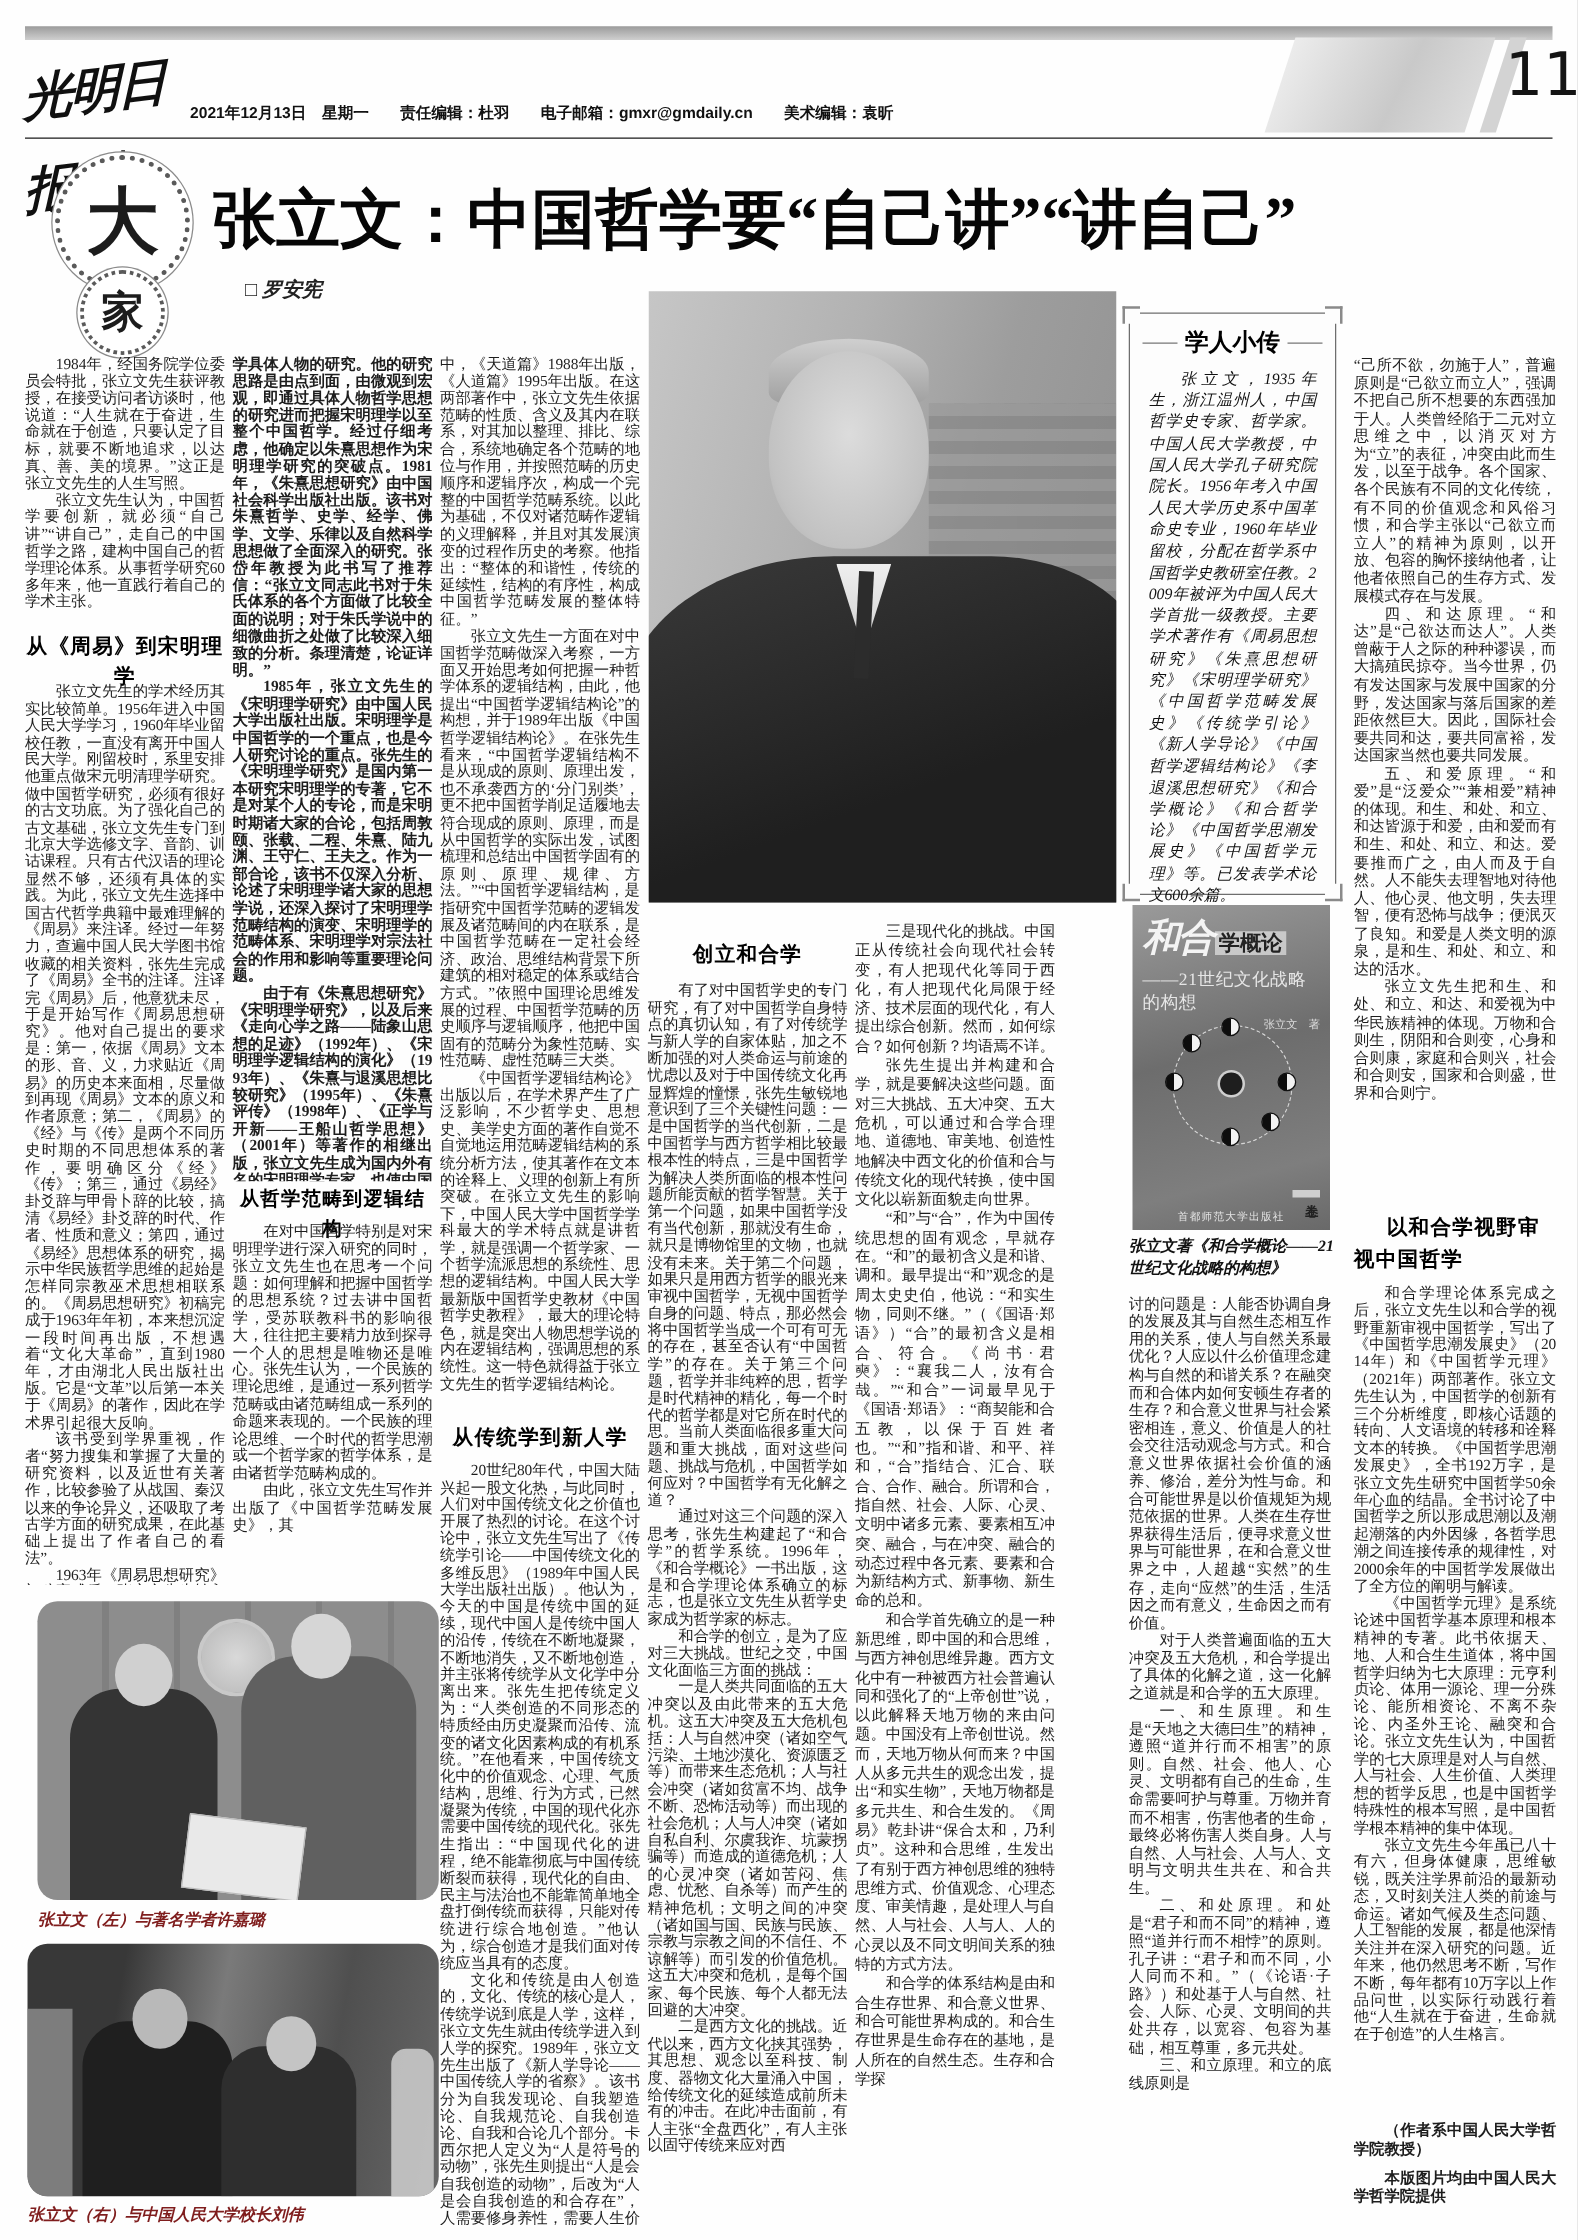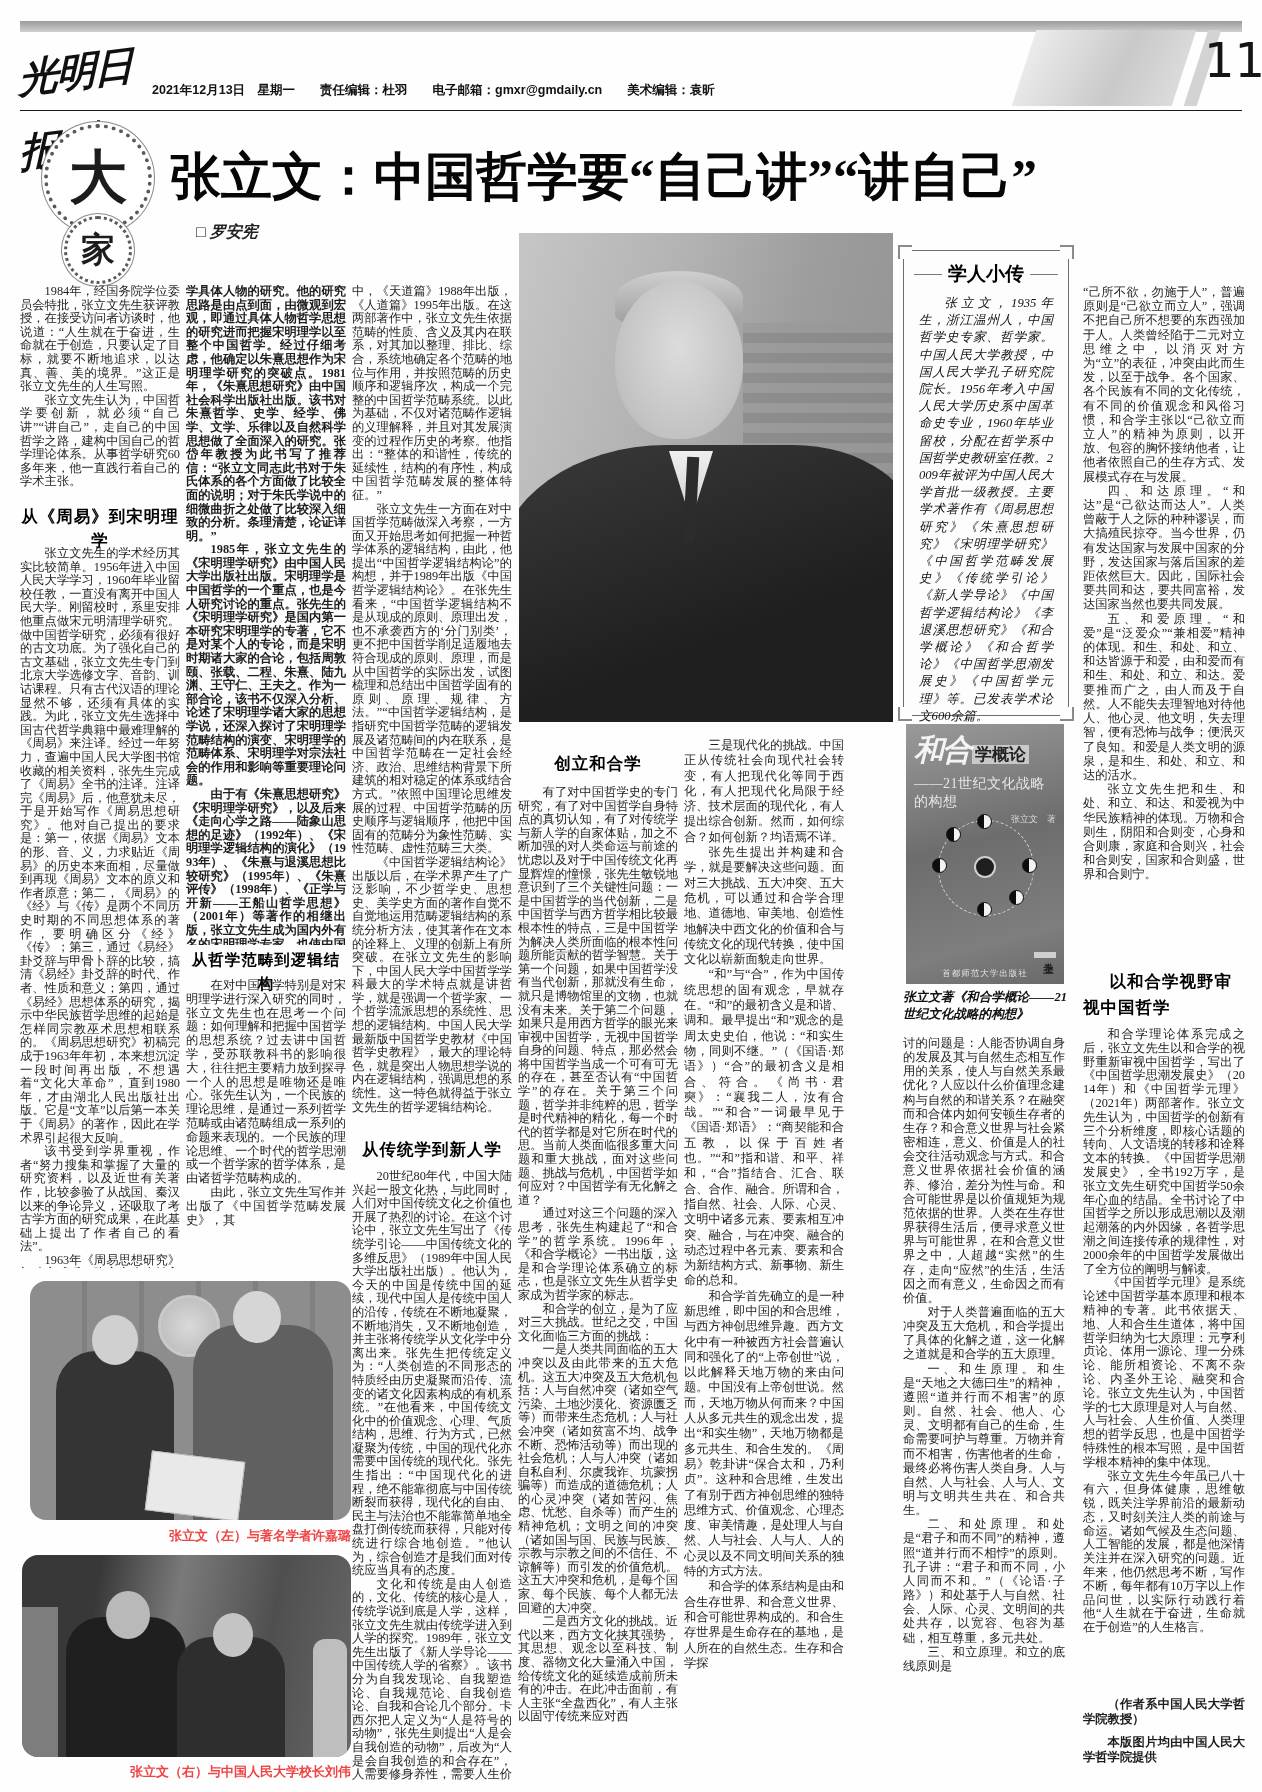--- a/index.html
+++ b/index.html
@@ -73,21 +73,21 @@
   .photo1 .book{position:absolute;left:118px;bottom:4px;width:92px;height:58px;background:#e9e9e9;
           transform:rotate(7deg);border:1px solid #bbb;}
   .photo2{left:22px;top:1555px;width:329px;height:202px;border-radius:16px;
           background:linear-gradient(100deg,#383838 0 22%,#7a7a7a 45%,#4f4f4f 72%,#676767);}
   .photo2 .man-l{position:absolute;left:44px;bottom:0;width:120px;height:140px;border-radius:36px 36px 0 0;background:#1f1f1f;}
   .photo2 .head-l{position:absolute;left:84px;bottom:118px;width:44px;height:48px;border-radius:50%;background:#b9b9b9;}
   .photo2 .man-r{position:absolute;right:66px;bottom:0;width:108px;height:120px;border-radius:34px 34px 0 0;background:#2e2e2e;}
   .photo2 .head-r{position:absolute;right:98px;bottom:100px;width:40px;height:44px;border-radius:50%;background:#c4c4c4;}
   .photo2 .crowd{position:absolute;left:0;bottom:0;width:36px;height:150px;background:#8e8e8e;opacity:.8;}
   .photo2 .lady{position:absolute;right:4px;bottom:0;width:34px;height:118px;background:#cfcfcf;opacity:.85;border-radius:12px 12px 0 0;}
-  .ph-cap{position:absolute;font-size:13px;font-weight:bold;text-align:right;color:#ef4444;}
+  .ph-cap{position:absolute;font-size:13px;font-weight:bold;font-style:italic;text-align:left;color:#7f1d1d;}
   
   .bio-box{left:903px;top:250px;width:166px;height:466px;border:1px solid #6e6e6e;background:#fdfdfd;
            box-sizing:border-box;padding:8px 10px 6px 10px;}
   .bio-corner{position:absolute;width:12px;height:12px;border:2px solid #8a8a8a;background:#fdfdfd;}
   .bc-tl{left:-6px;top:-6px;border-right:none;border-bottom:none;}
   .bc-tr{right:-6px;top:-6px;border-left:none;border-bottom:none;}
   .bc-bl{left:-6px;bottom:-6px;border-right:none;border-top:none;}
   .bc-br{right:-6px;bottom:-6px;border-left:none;border-top:none;}
   .bio-title{display:flex;align-items:center;gap:6px;font-size:19px;font-weight:900;color:#000;
              margin:2px 0 8px 0;}

